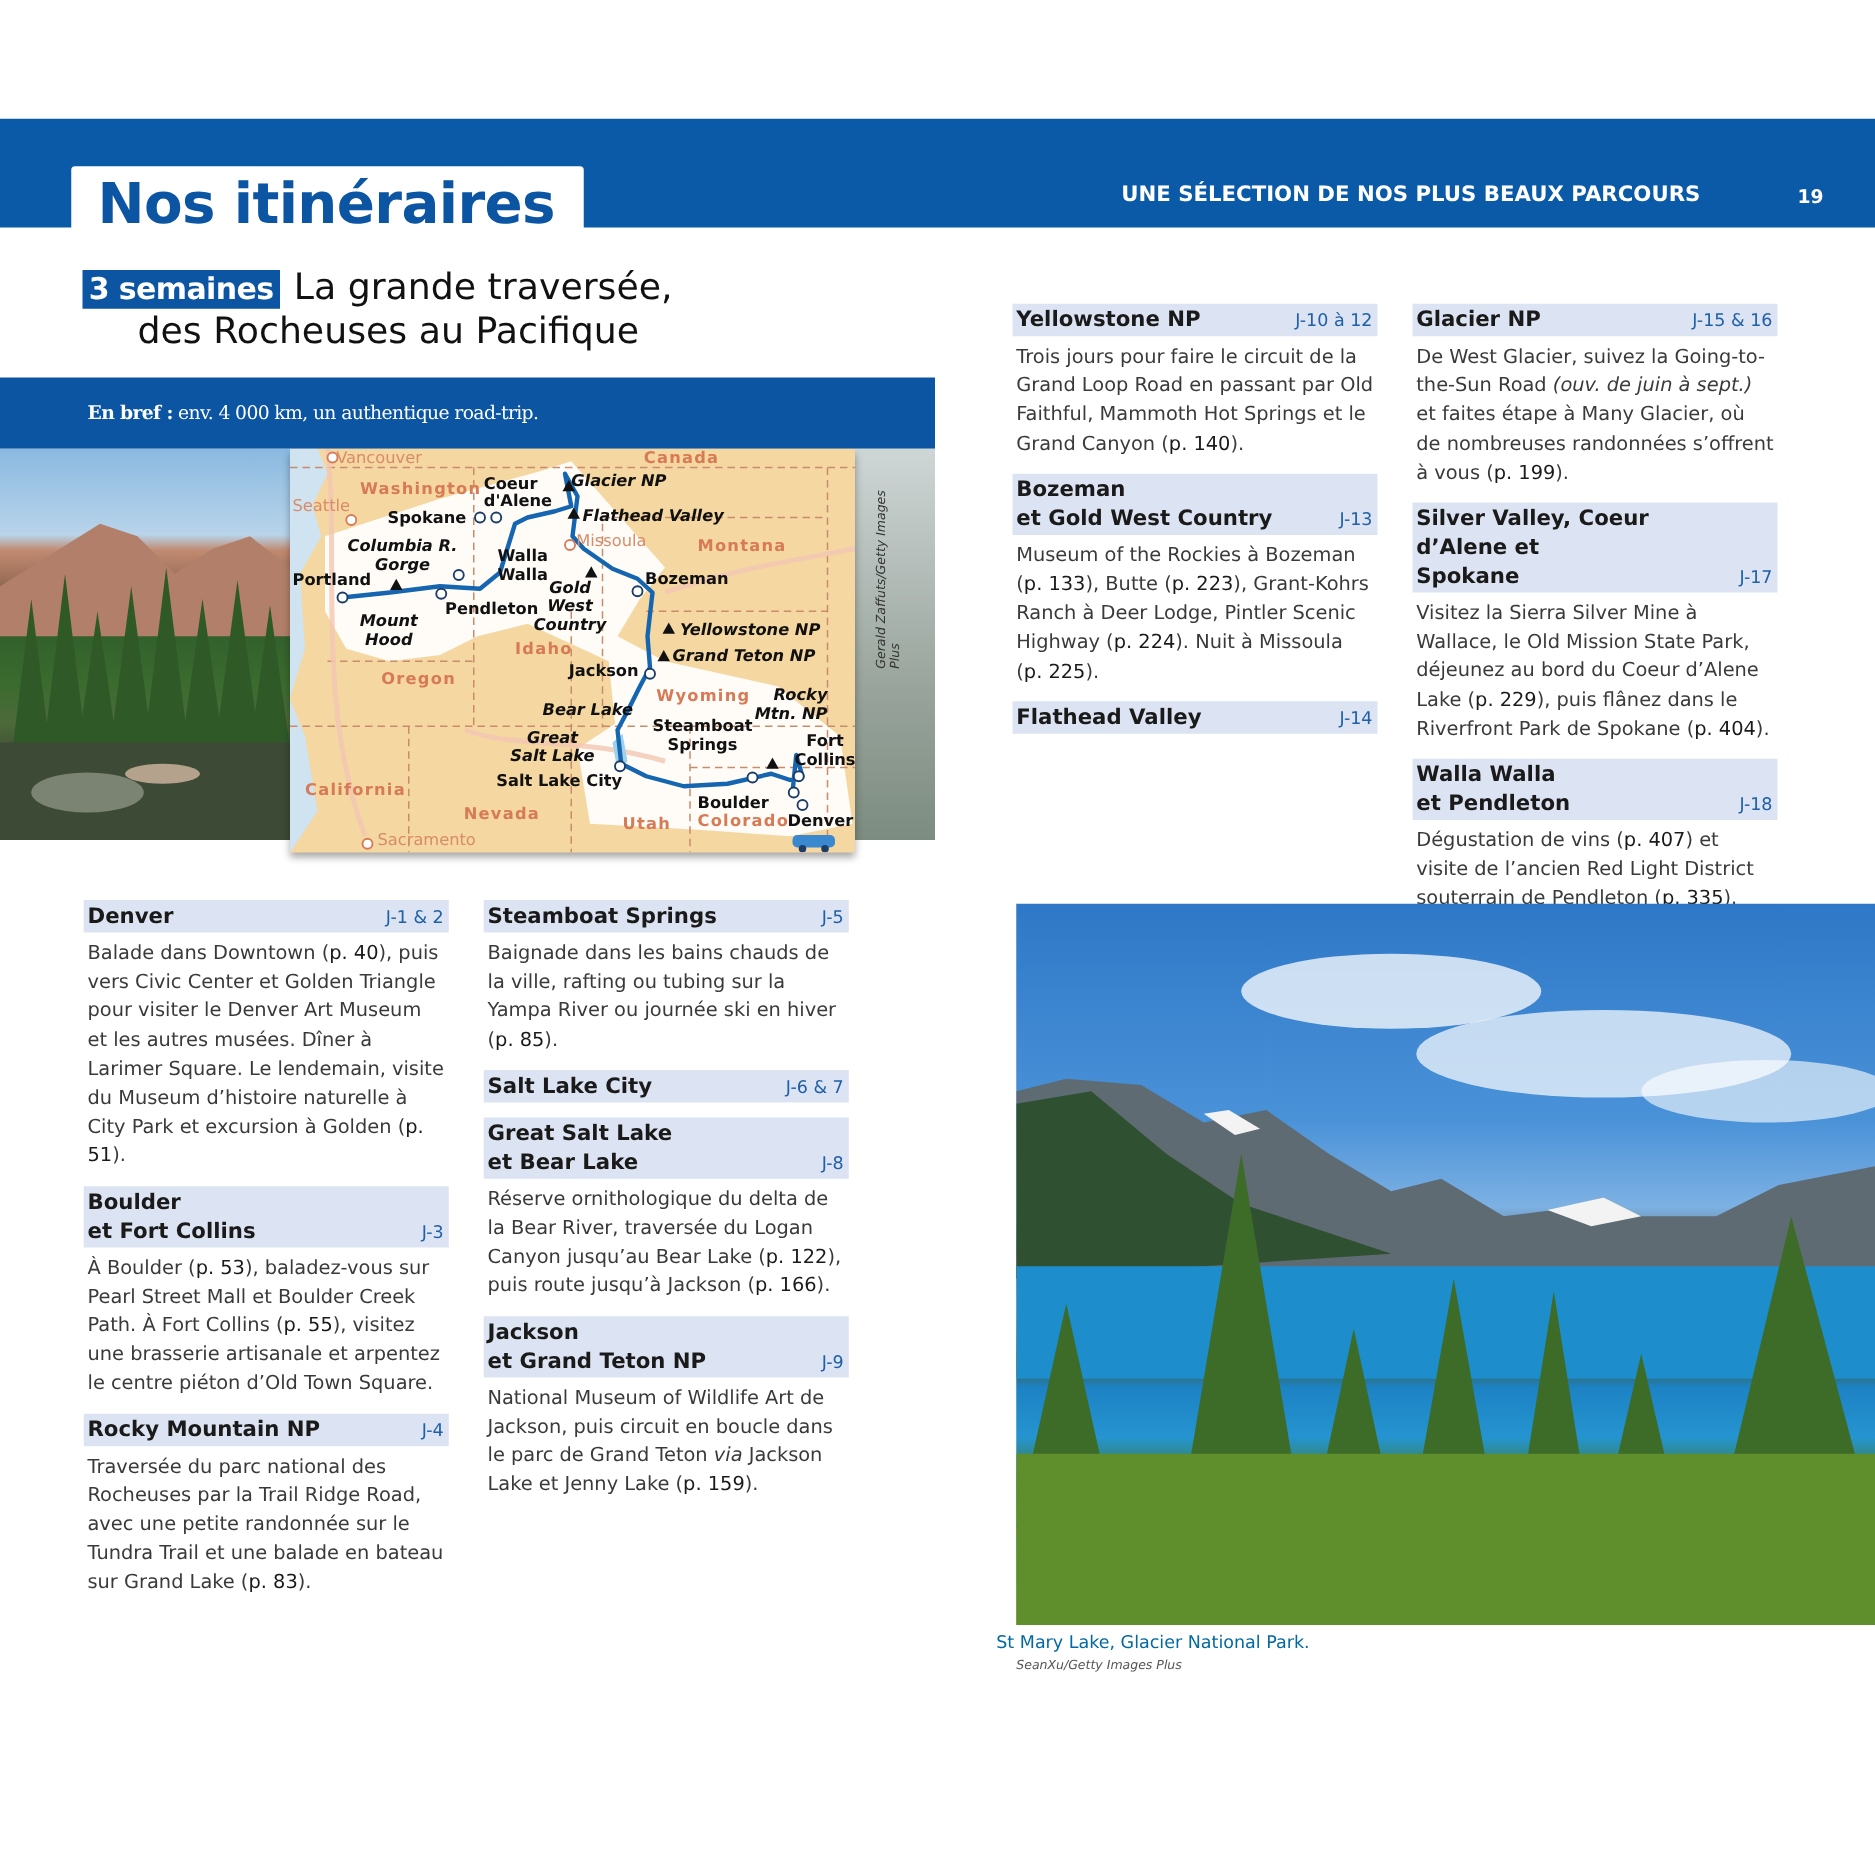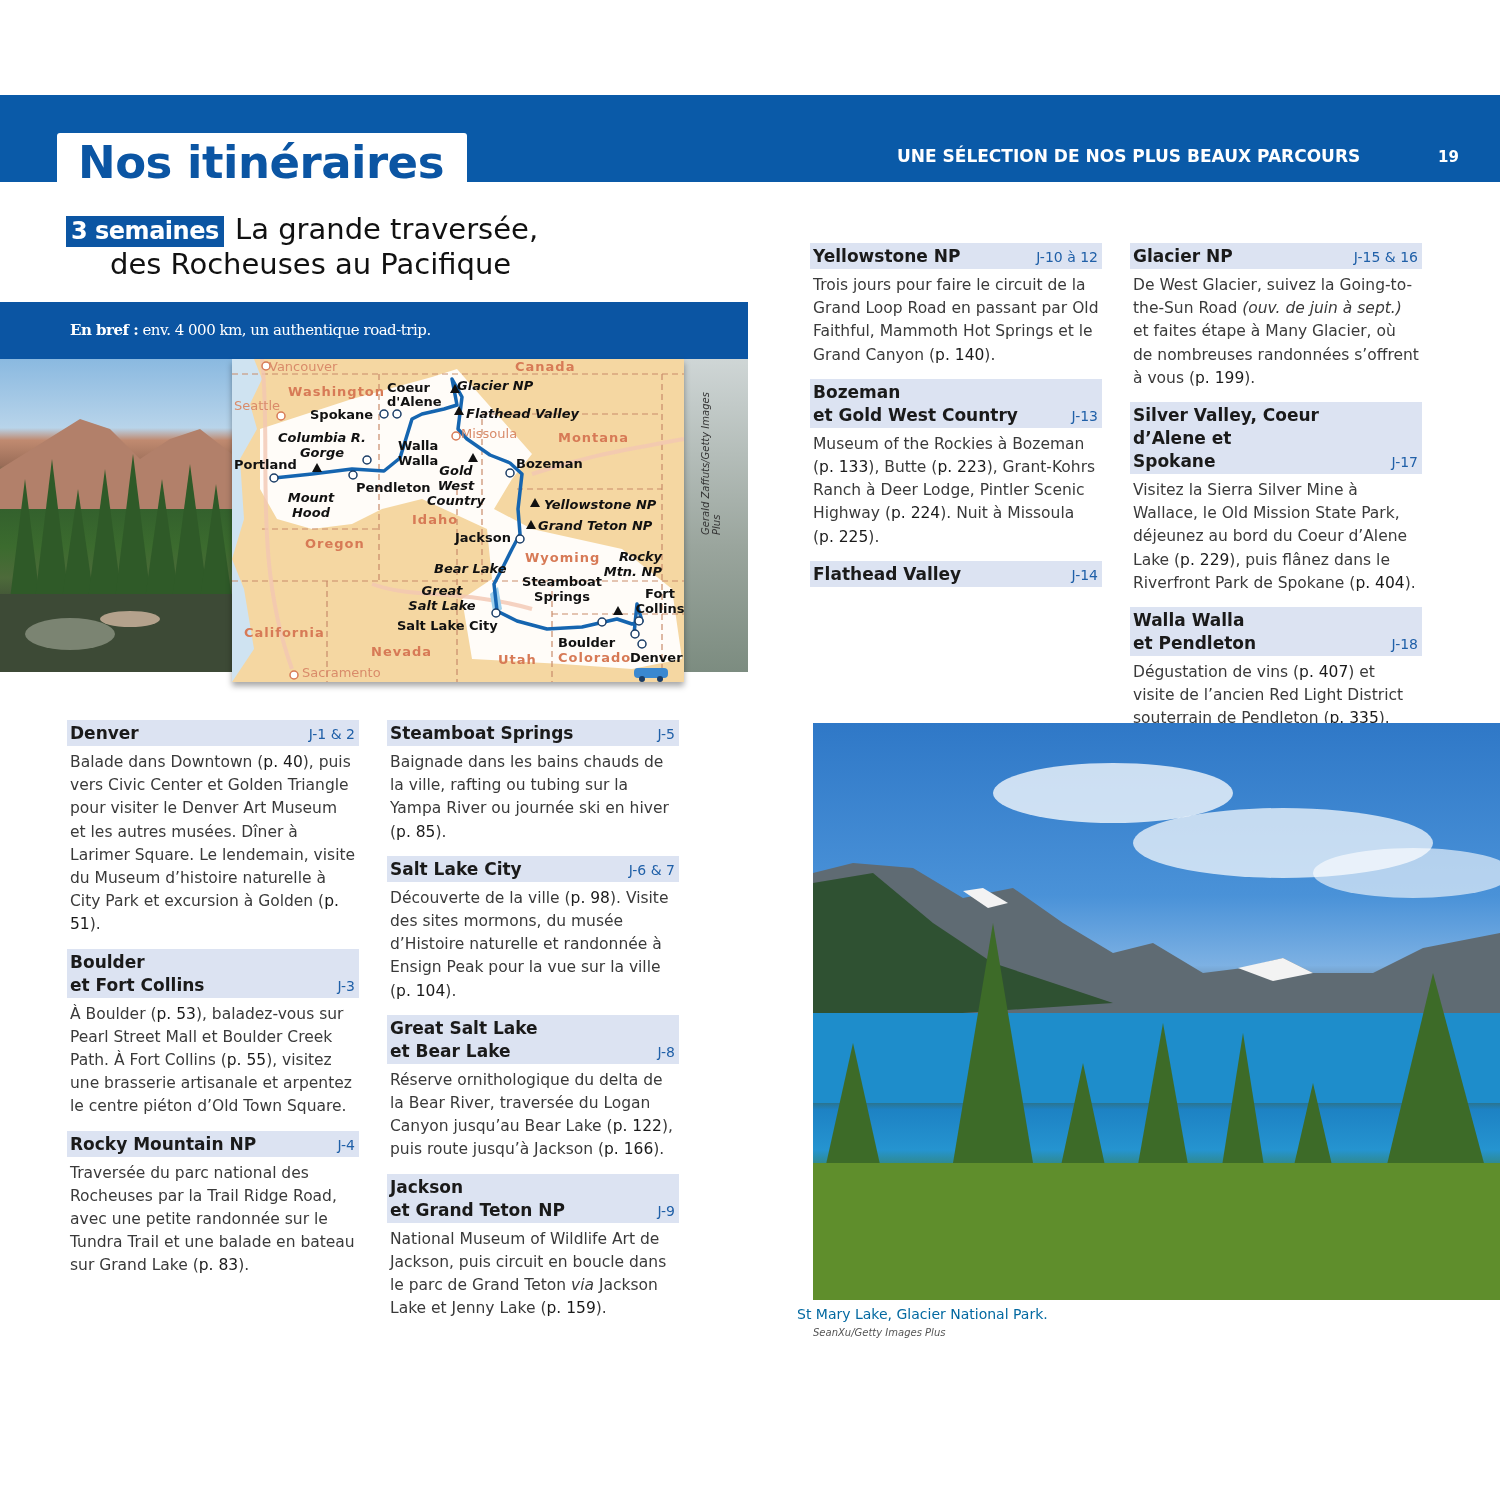--- a/index.html
+++ b/index.html
@@ -223,21 +223,20 @@
         <span class="entry-name">Steamboat Springs</span>
         <span class="entry-day">J-5</span>
       </div>
       <div class="entry-body">Baignade dans les bains chauds de la ville, rafting ou tubing sur la Yampa River ou journée ski en hiver (<b>p. 85</b>).</div>
     </div>
     <div class="entry">
       <div class="entry-head">
         <span class="entry-name">Salt Lake City</span>
         <span class="entry-day">J-6 &amp; 7</span>
       </div>
-      <div class="entry-body">Découverte de la ville (<b>p. 98</b>). Visite des sites mormons, du musée d’Histoire naturelle et randonnée à Ensign Peak pour la vue sur la ville (<b>p. 104</b>).</div>
     </div>
     <div class="entry">
       <div class="entry-head">
         <span class="entry-name">Great Salt Lake
 et Bear Lake</span>
         <span class="entry-day">J-8</span>
       </div>
       <div class="entry-body">Réserve ornithologique du delta de la Bear River, traversée du Logan Canyon jusqu’au Bear Lake (<b>p. 122</b>), puis route jusqu’à Jackson (<b>p. 166</b>).</div>
     </div>
     <div class="entry">

